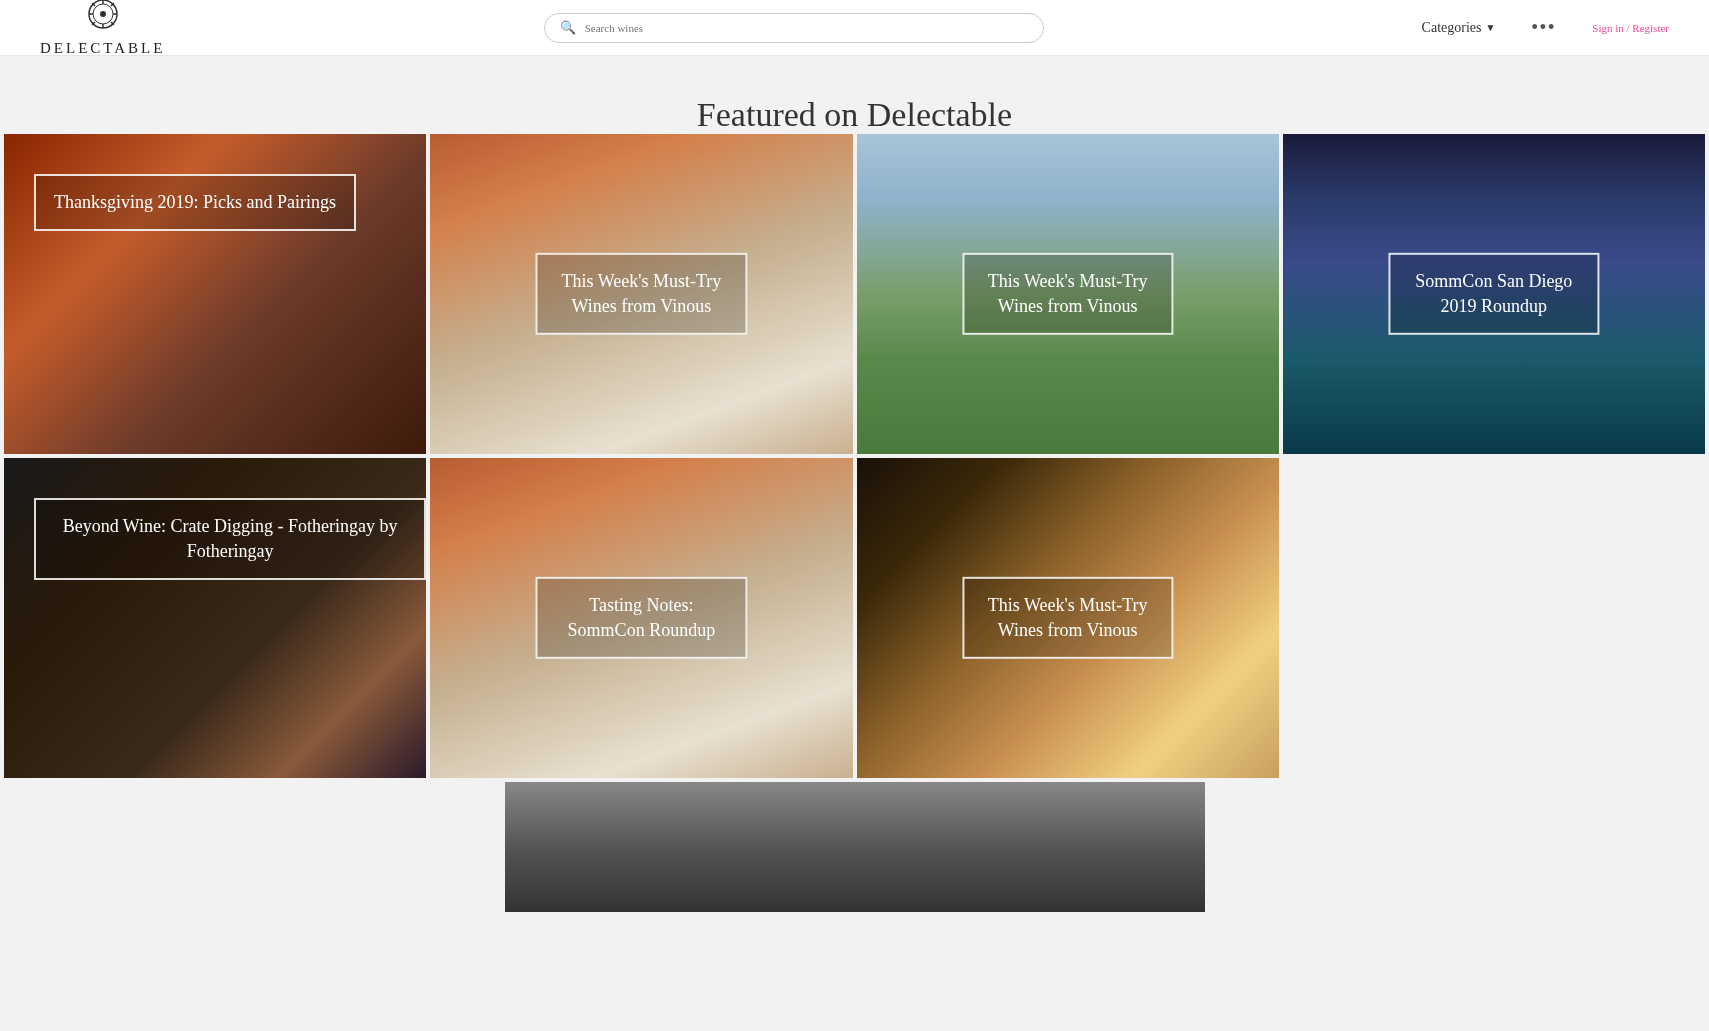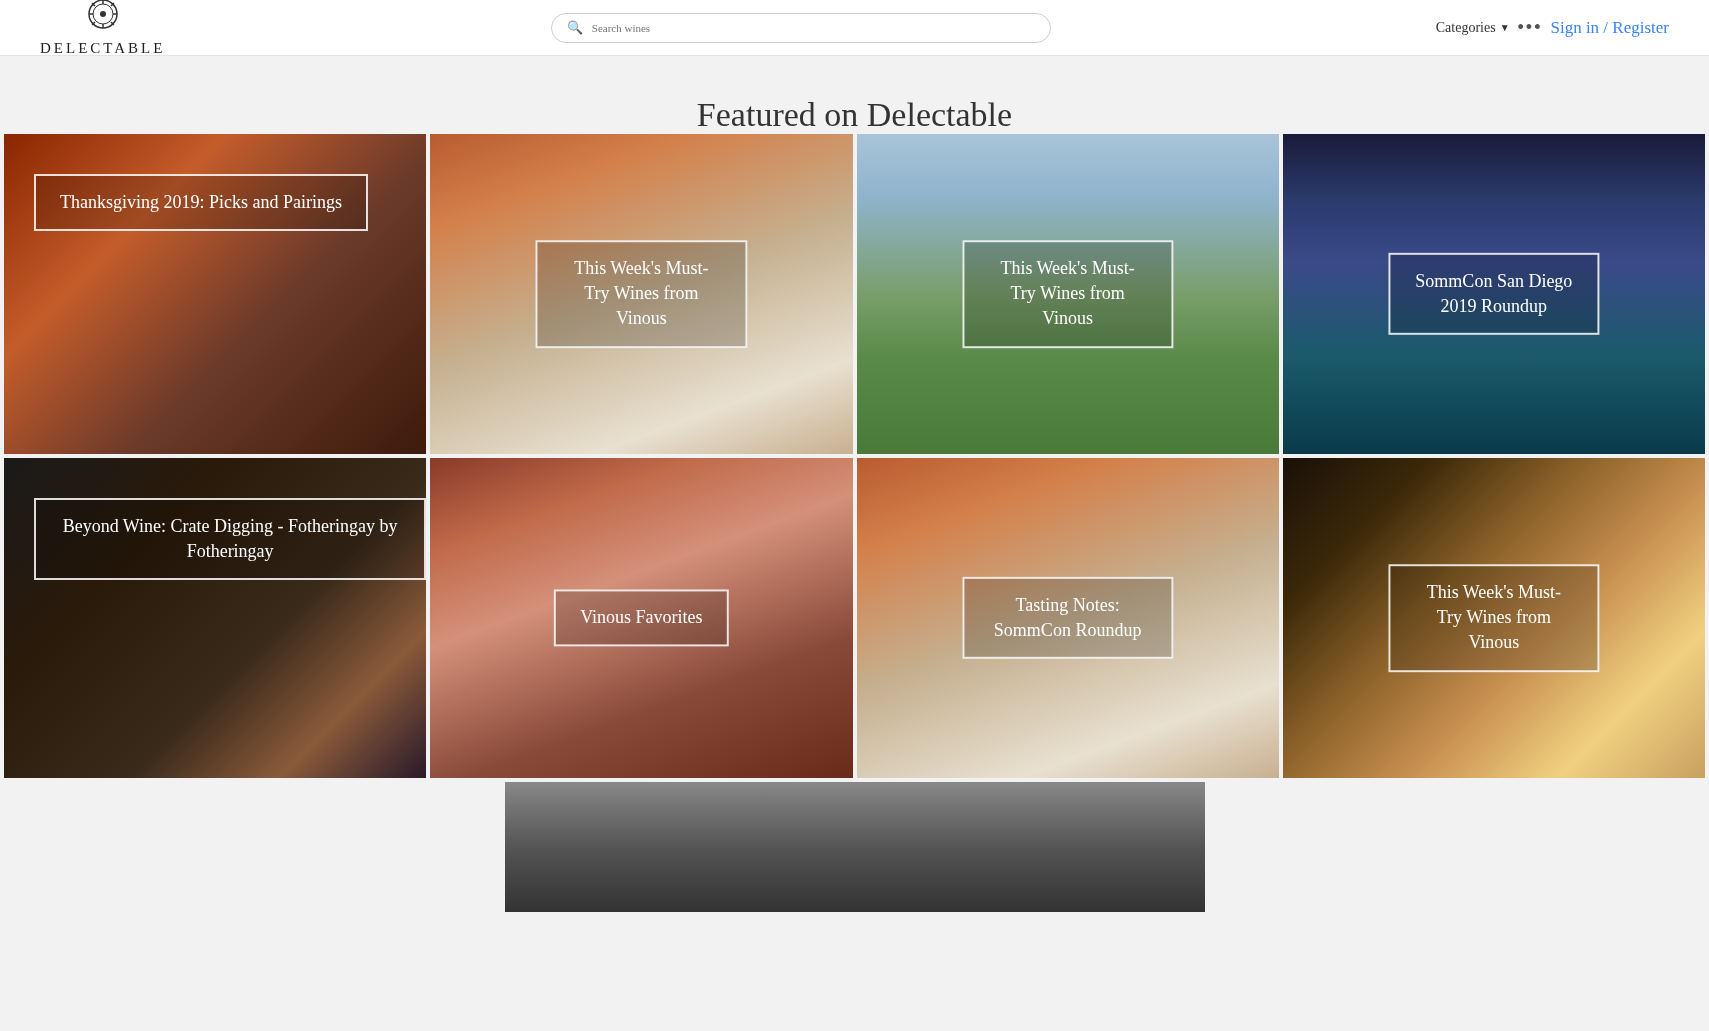--- a/index.html
+++ b/index.html
@@ -62,21 +62,21 @@
       background: transparent;
       font-family: Georgia, serif;
     }
     .search-icon-svg {
       color: #999;
       font-size: 13px;
     }
     .header-right {
       display: flex;
       align-items: center;
-      gap: 8px;
+      gap: 36px;
     }
     .categories-btn {
       font-size: 14px;
       color: #333;
       background: none;
       border: none;
       cursor: pointer;
       font-family: Georgia, serif;
       display: flex;
       align-items: center;
@@ -87,22 +87,22 @@
     }
     .more-btn {
       background: none;
       border: none;
       cursor: pointer;
       font-size: 18px;
       color: #555;
       letter-spacing: 2px;
     }
     .signin-link {
-      font-size: 17px;
-      color: #3b82f6;
+      font-size: 11px;
+      color: #ec4899;
       text-decoration: none;
       font-family: Georgia, serif;
       cursor: pointer;
       background: none;
       border: none;
     }
 
     
     .main-content {
       padding: 40px 0 0;
@@ -159,21 +159,21 @@
       background: linear-gradient(160deg, #b85c30 0%, #d4804a 20%, #c5b090 50%, #e8e0d0 80%, #c8b090 100%);
     }
     .bg-barrels {
       background: linear-gradient(135deg, #1a1008 0%, #3a2808 20%, #8a6028 40%, #c89050 60%, #f0d080 80%, #c8a060 100%);
     }
 
     
     .card-label {
       position: absolute;
       border: 2px solid rgba(255,255,255,0.85);
-      padding: 14px 24px;
+      padding: 14px 18px;
       color: #fff;
       font-family: Georgia, serif;
       font-size: 18px;
       line-height: 1.4;
       text-align: center;
       background: rgba(0,0,0,0.18);
     }
     
     .label-topleft { top: 40px; left: 30px; }
     .label-center { top: 50%; left: 50%; transform: translate(-50%, -50%); }
@@ -249,24 +249,20 @@
       </div>
       <div class="grid-item">
         <div class="grid-item-bg bg-cityscape"></div>
         <div class="card-label label-center">SommCon San Diego 2019 Roundup</div>
       </div>
       <div class="grid-item">
         <div class="grid-item-bg bg-album"></div>
         <div class="card-label label-topleft">Beyond Wine: Crate Digging - Fotheringay by Fotheringay</div>
       </div>
       <div class="grid-item">
-        <div class="grid-item-bg bg-wineglasses"></div>
-        <div class="card-label label-center">Vinous Favorites</div>
-      </div>
-      <div class="grid-item">
         <div class="grid-item-bg bg-notebook2"></div>
         <div class="card-label label-center">Tasting Notes: SommCon Roundup</div>
       </div>
       <div class="grid-item">
         <div class="grid-item-bg bg-barrels"></div>
         <div class="card-label label-center">This Week's Must-Try Wines from Vinous</div>
       </div>
     </div>
 
   <div class="bottom-partial">

